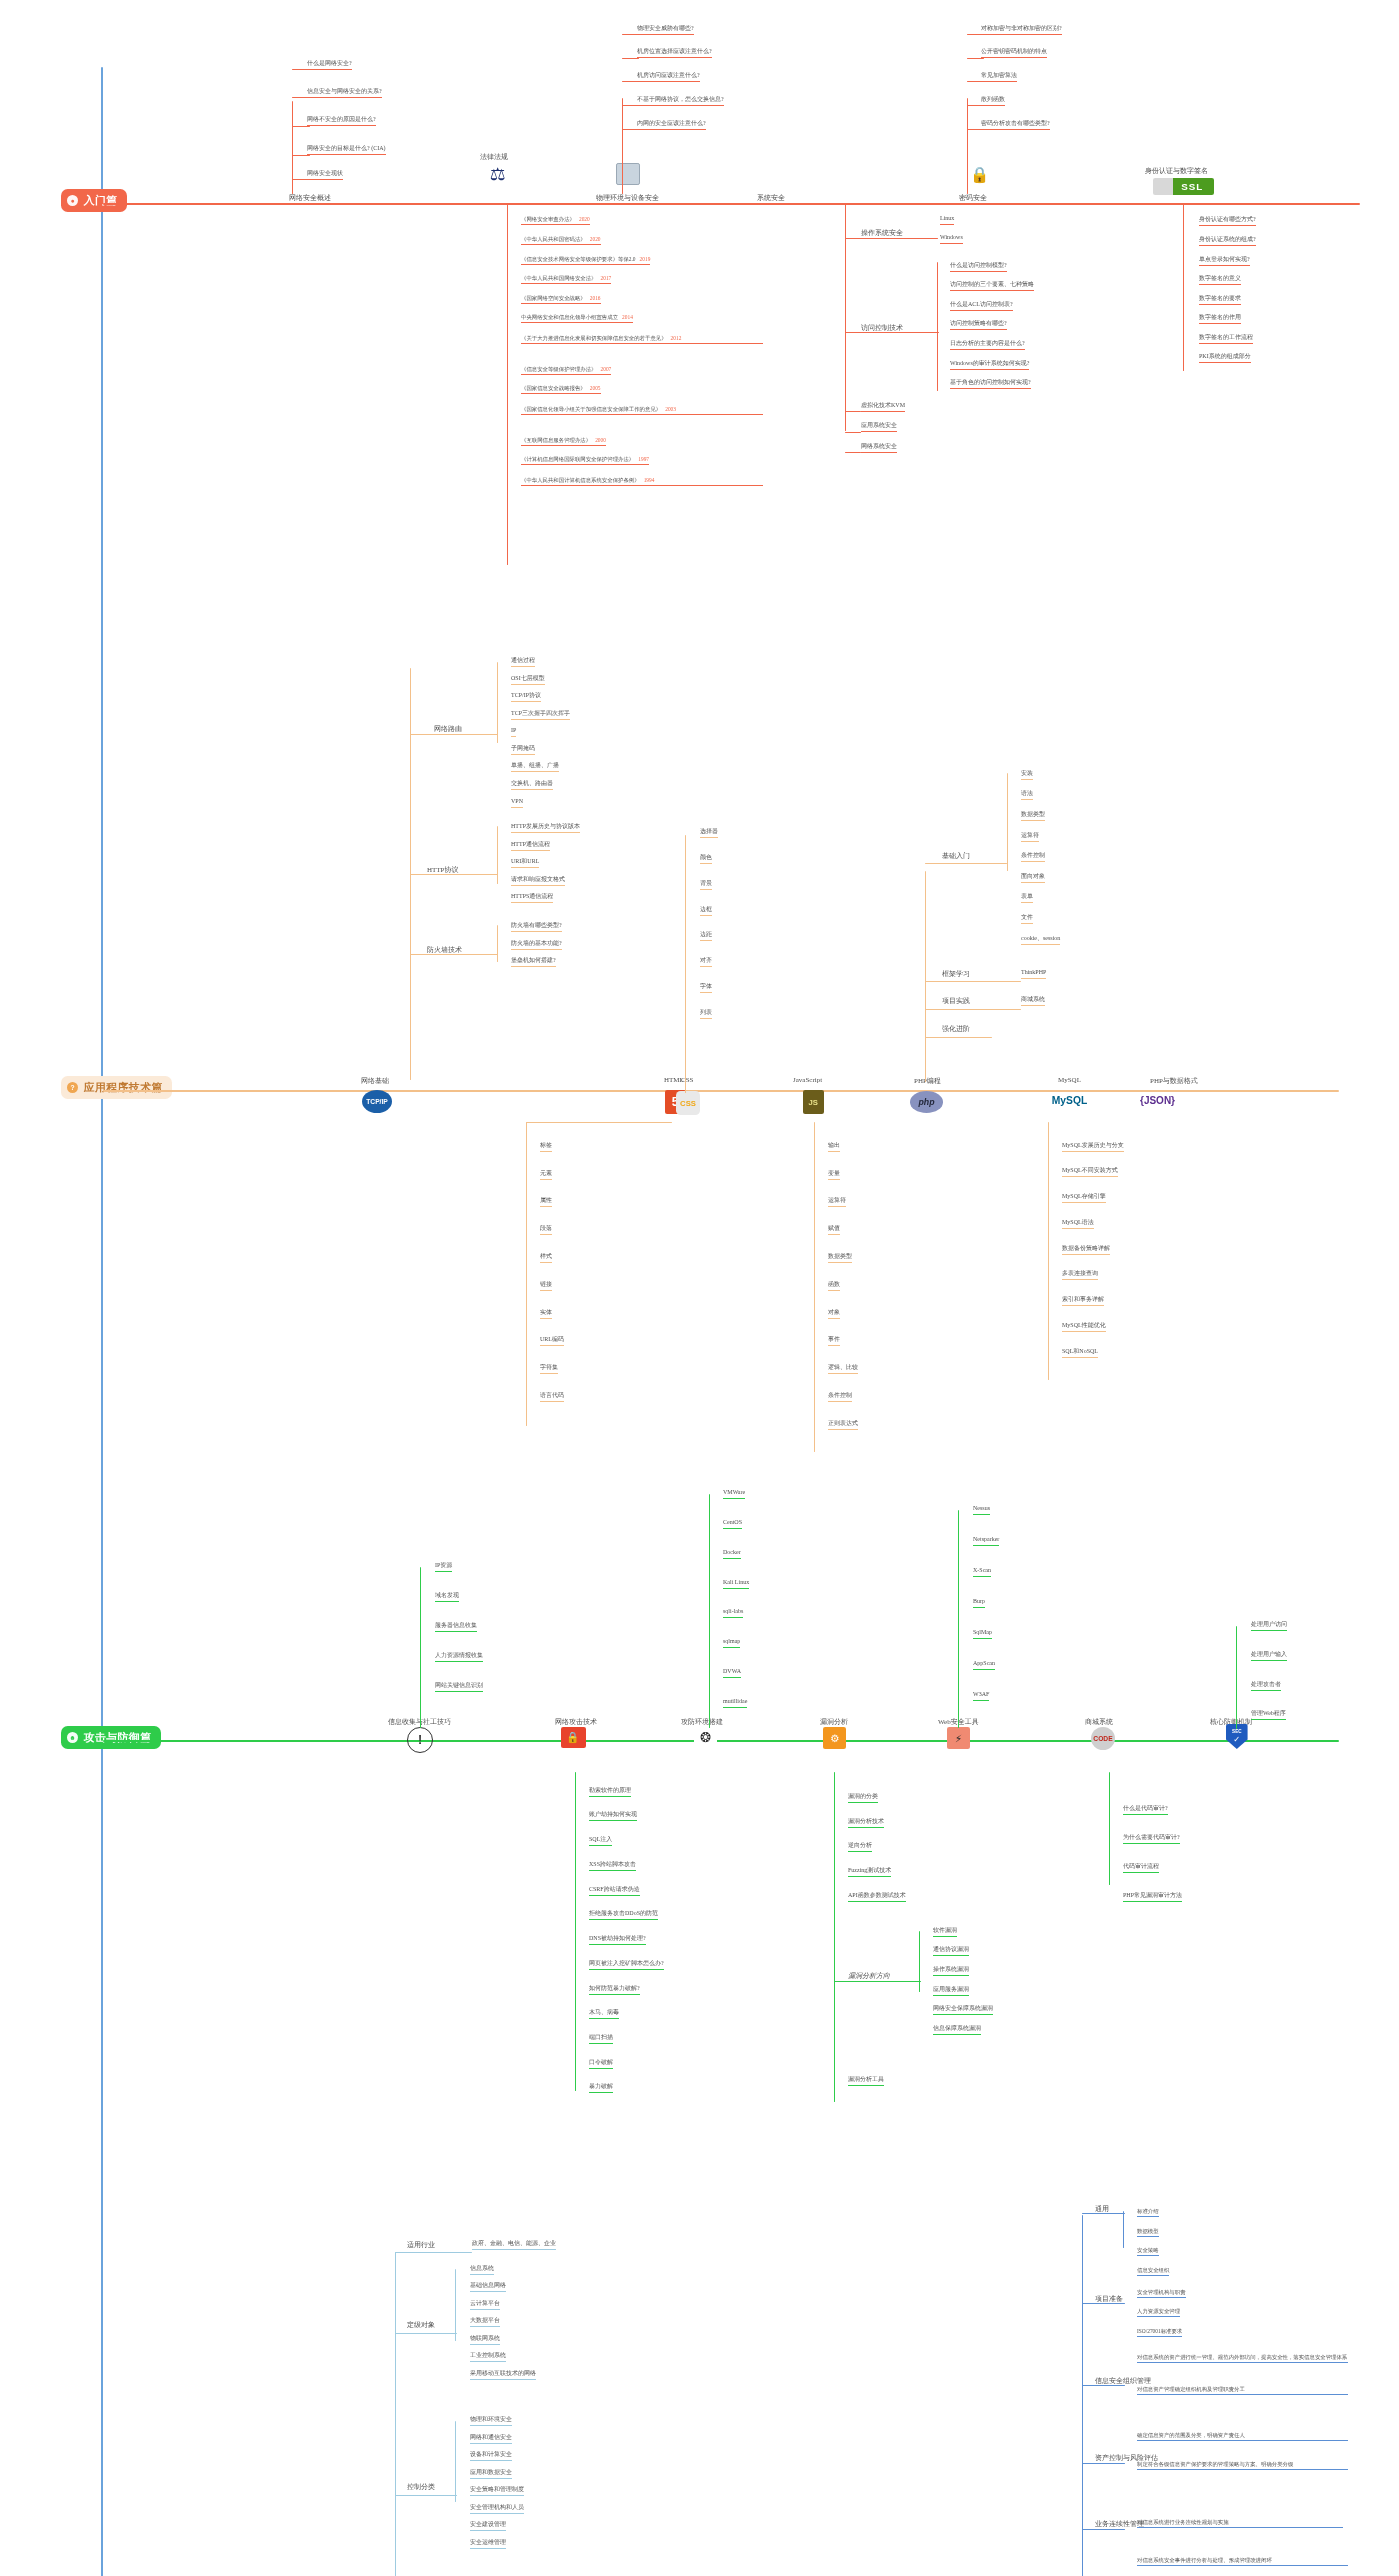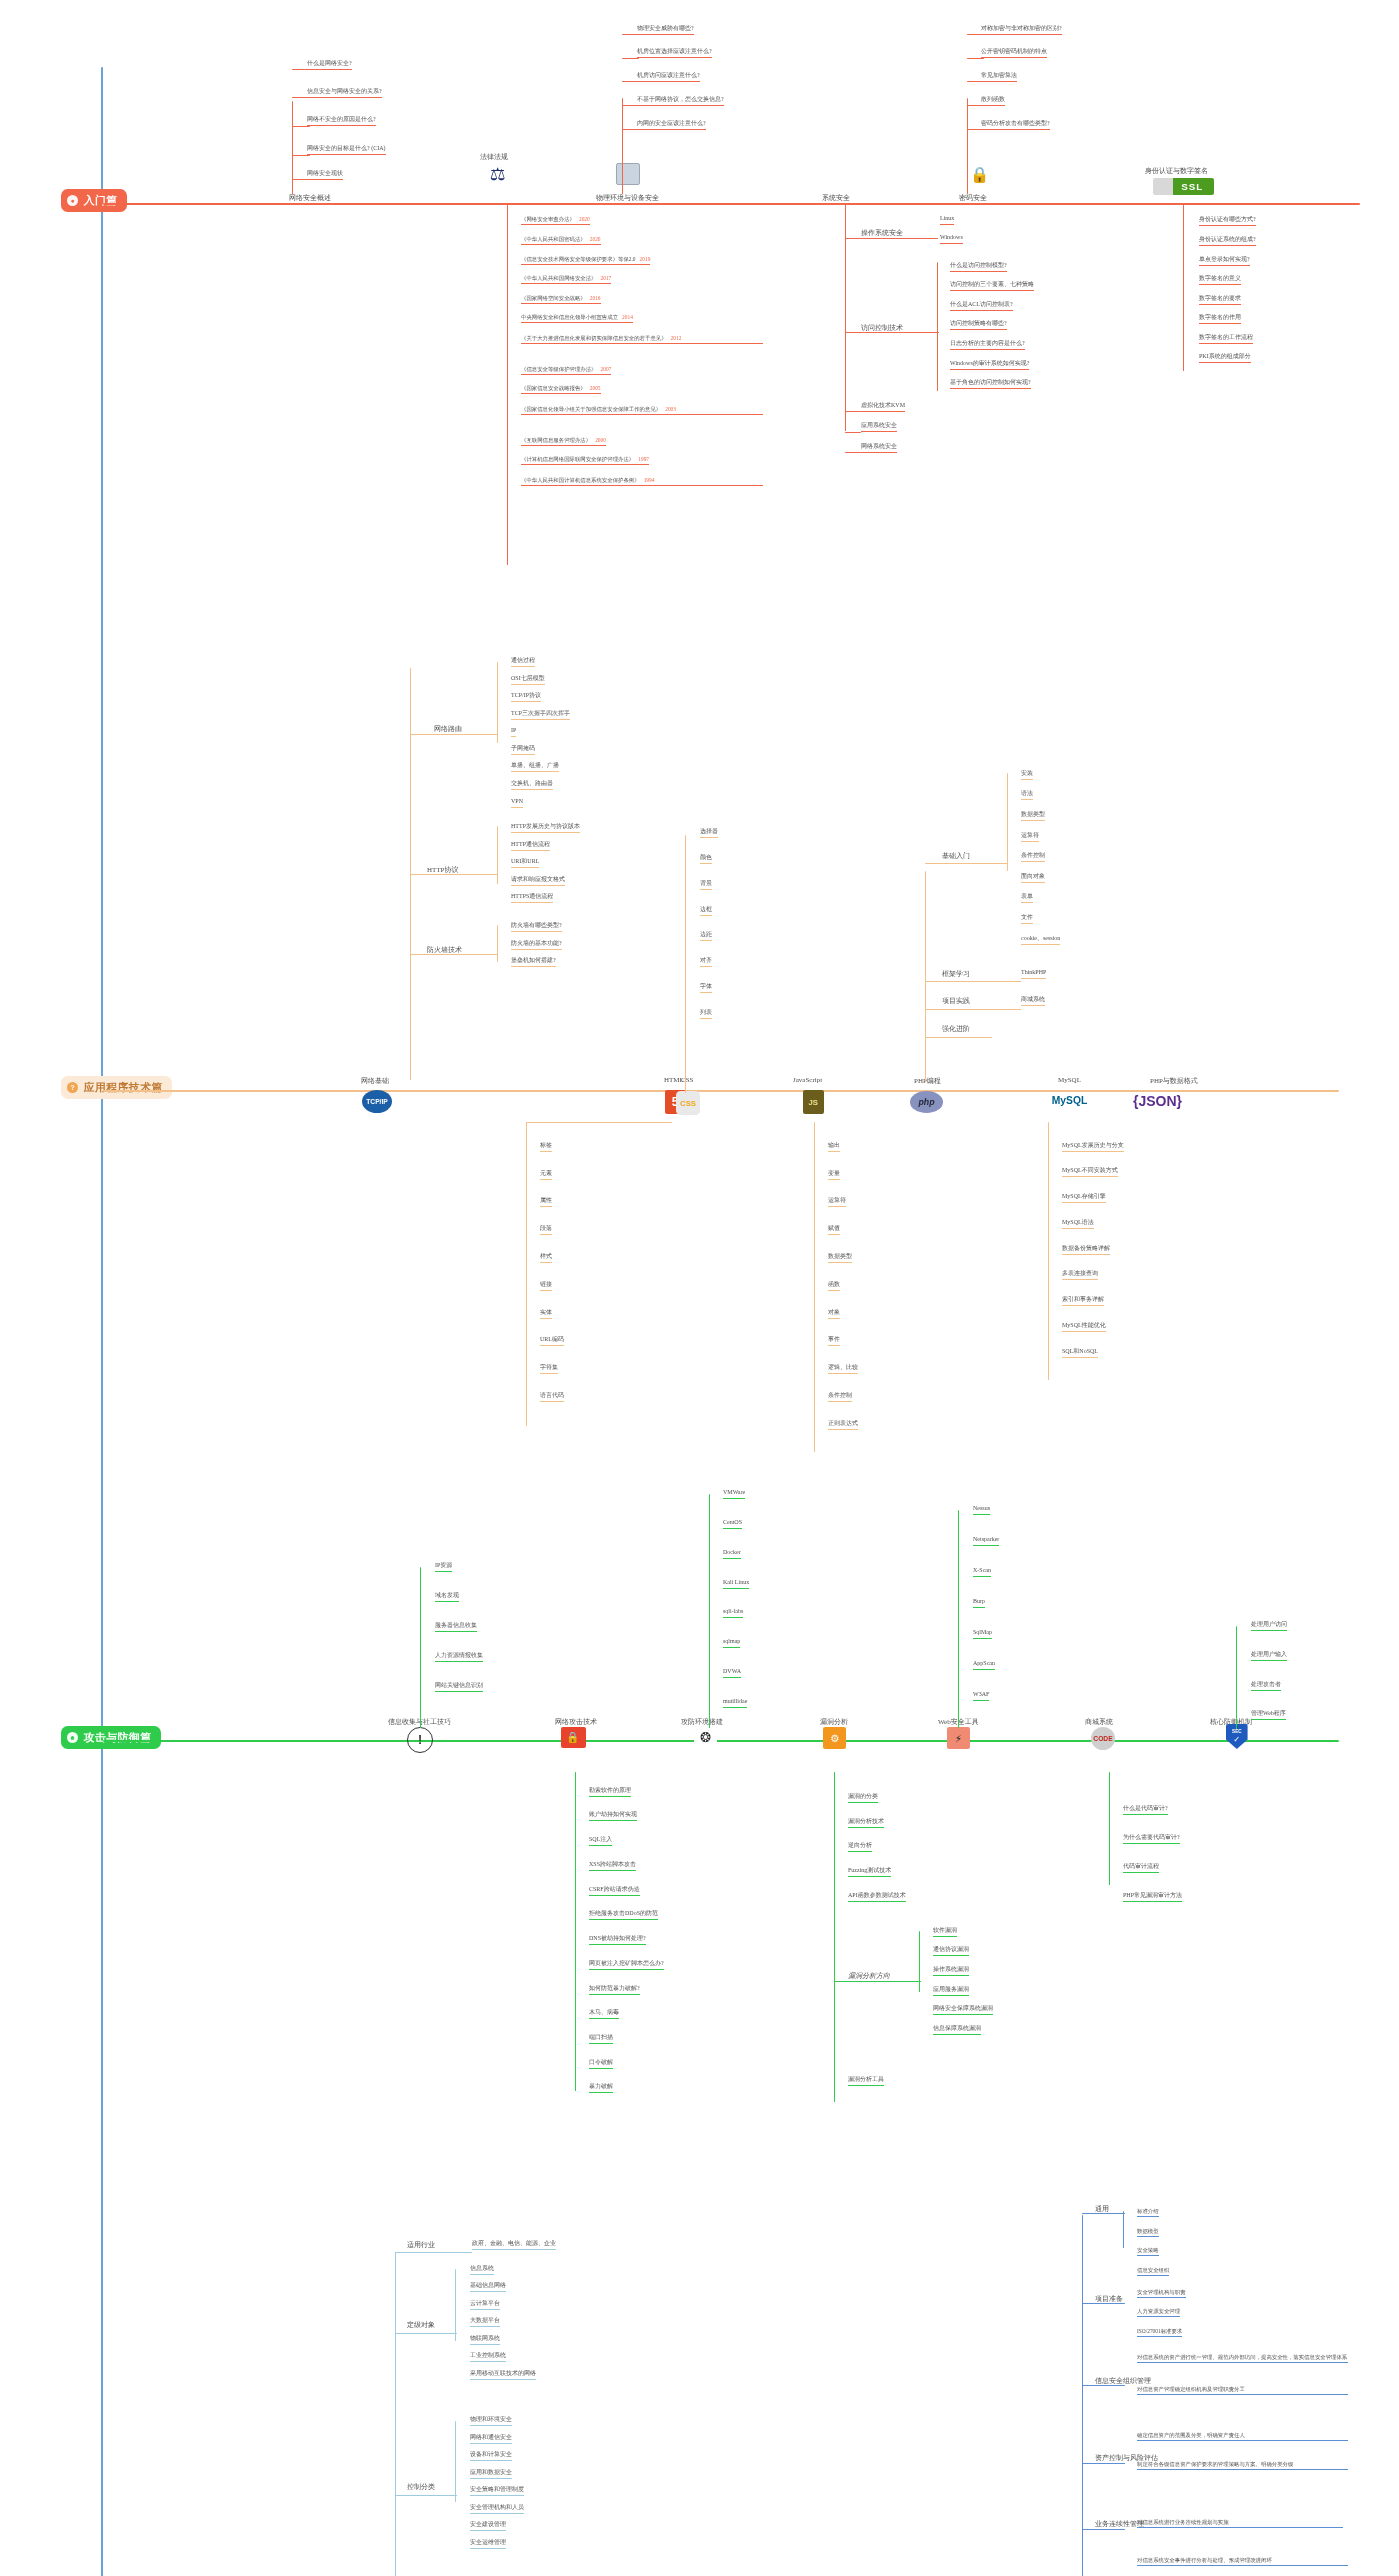--- a/index.html
+++ b/index.html
@@ -59,21 +59,21 @@
   .icon-lock{width:17.5px;height:20.6px;color:#e8a33d;font-size:15.5px;text-align:center;line-height:20.6px;}
   .icon-ssl{width:61px;height:16.5px;background:linear-gradient(90deg,#d8d8d8 0 32%,#4c9c1f 32% 100%);
             color:#fff;font-size:9.8px;letter-spacing:1px;}
   .icon-ssl b{margin-left:17.5px;}
   .icon-tcpip{width:30px;height:23px;border-radius:50%;background:#1b5fa8;color:#fff;font-size:6.7px;}
   .icon-html{width:20.6px;height:24px;background:#e44d26;color:#fff;font-size:12.4px;}
   .icon-css{width:24px;height:24px;background:#e9e9e9;border-radius:4.6px;color:#f0a818;font-size:7.7px;}
   .icon-js{width:20.6px;height:24px;background:#6b5d1b;color:#e9e28a;font-size:7.7px;}
   .icon-php{width:33px;height:21.6px;border-radius:50%;background:#8892bf;color:#23283b;font-size:8.8px;font-style:italic;}
   .icon-mysql{width:43px;height:17.5px;background:#fff;color:#00618a;font-size:10.3px;}
-  .icon-json{width:49px;height:17.5px;background:#fff;color:#5b2d8e;font-size:14px;}
+  .icon-json{width:49px;height:17.5px;background:#fff;color:#5b2d8e;font-size:10px;}
   .icon-shield{width:24px;height:24px;border-radius:50%;border:1.5px solid #333;color:#333;font-size:12.4px;}
   .icon-attack{width:25px;height:20.6px;background:#e8432c;color:#fff;font-size:10.8px;}
   .icon-kali{width:23px;height:21.6px;background:#fff;color:#1d1d1d;font-size:13.4px;}
   .icon-burp{width:23px;height:21.6px;background:#f08a72;color:#2b2b2b;font-size:10.3px;}
   .icon-code{width:24px;height:23px;background:#cfcfcf;border-radius:50%;color:#c0271c;font-size:6.7px;}
   .icon-sec{width:21.6px;height:25px;background:#1f5bbf;color:#fff;font-size:6.2px;
             clip-path:polygon(0 0,100% 0,100% 62%,50% 100%,0 62%);flex-direction:column;}
 </style>
 </head>
 <body>
@@ -130,21 +130,21 @@
   <div class="node u ca small" style="left:637px;top:96px;"><span class="t">不基于网络协议，怎么交换信息?</span></div>
   <div class="node u ca small" style="left:637px;top:72px;"><span class="t">机房访问应该注意什么?</span></div>
   <div class="node u ca small" style="left:637px;top:48px;"><span class="t">机房位置选择应该注意什么?</span></div>
   <div class="node u ca small" style="left:637px;top:25px;"><span class="t">物理安全威胁有哪些?</span></div>
   <div class="hline va" style="left:622px;top:129px;width:16.5px;"></div>
   <div class="hline va" style="left:622px;top:105px;width:16.5px;"></div>
   <div class="hline va" style="left:622px;top:81px;width:16.5px;"></div>
   <div class="hline va" style="left:622px;top:58px;width:16.5px;"></div>
   <div class="hline va" style="left:622px;top:34px;width:16.5px;"></div>
 
-  <div class="hub" style="left:822px;top:193px;">系统安全</div>
+  <div class="hub" style="left:757px;top:193px;">系统安全</div>
   <div class="vline va" style="left:845px;top:204px;height:227px;"></div>
   <div class="hub small" style="left:861px;top:228px;">操作系统安全</div>
   <div class="node u ca small" style="left:940px;top:215px;"><span class="t">Linux</span></div>
   <div class="node u ca small" style="left:940px;top:234px;"><span class="t">Windows</span></div>
   <div class="hline va" style="left:845px;top:238px;width:93px;"></div>
   <div class="hub small" style="left:861px;top:323px;text-align:right;">访问控制技术</div>
   <div class="vline va" style="left:937px;top:262px;height:129px;"></div>
   <div class="hline va" style="left:845px;top:332px;width:94px;"></div>
   <div class="node u ca small" style="left:950px;top:262px;"><span class="t">什么是访问控制模型?</span></div>
   <div class="node u ca small" style="left:950px;top:281px;"><span class="t">访问控制的三个要素、七种策略</span></div>

